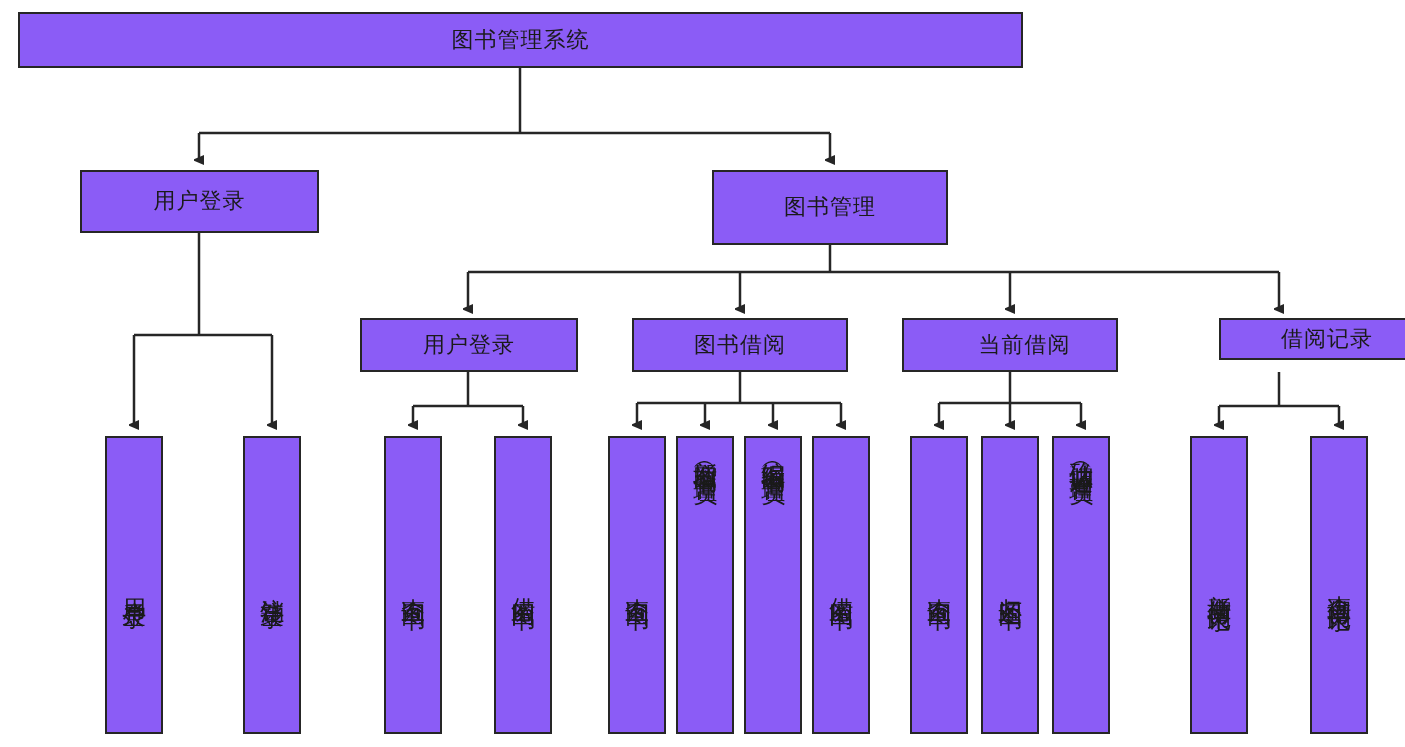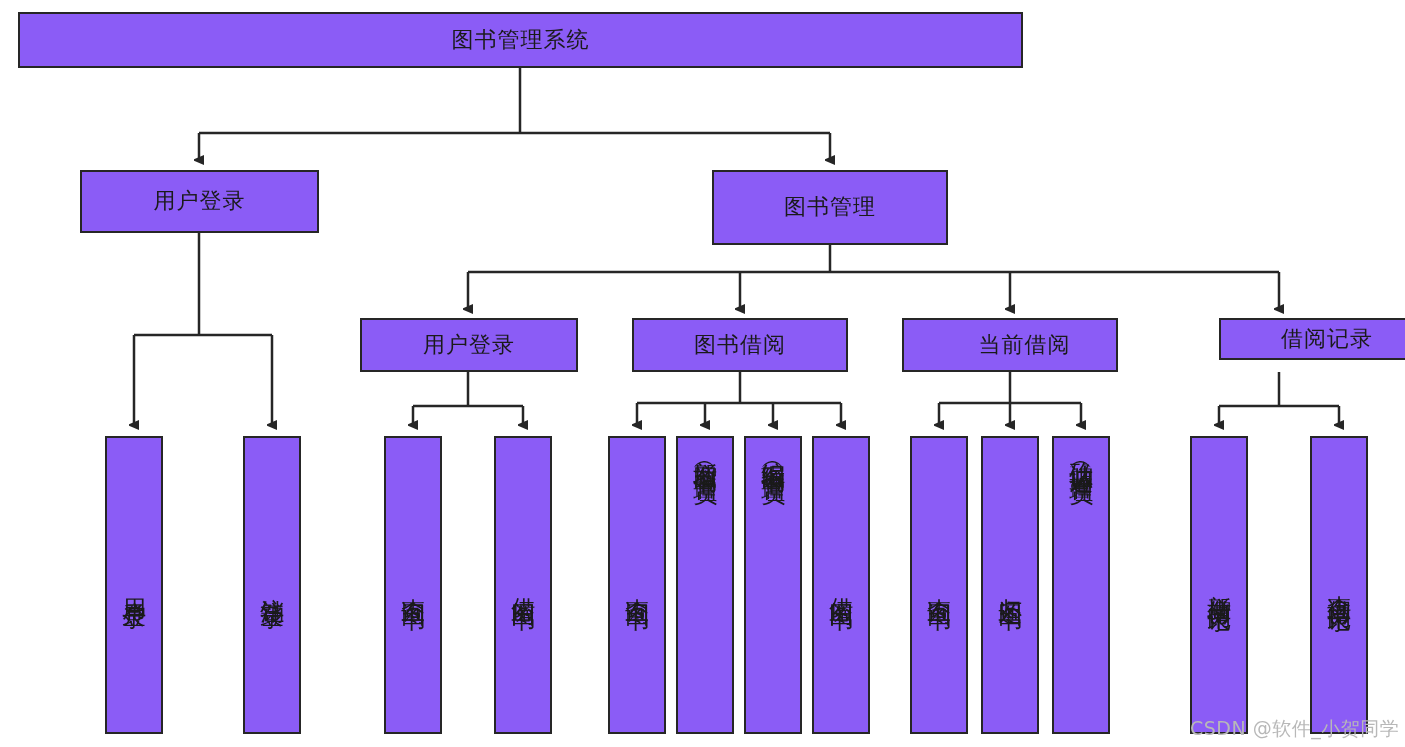--- a/index.html
+++ b/index.html
@@ -194,15 +194,14 @@
   </div>
 
   <div class="node vert" style="left:1190px; top:436px; width:58px; height:298px;">
     <span>新增借阅记录</span>
   </div>
 
   <div class="node vert" style="left:1310px; top:436px; width:58px; height:298px;">
     <span>查询借阅记录</span>
   </div>
 
-  <div class="watermark" style="left:1190px; top:716px;">CSDN @软件_小贺同学</div>
 
 </div>
 
 </body></html>

